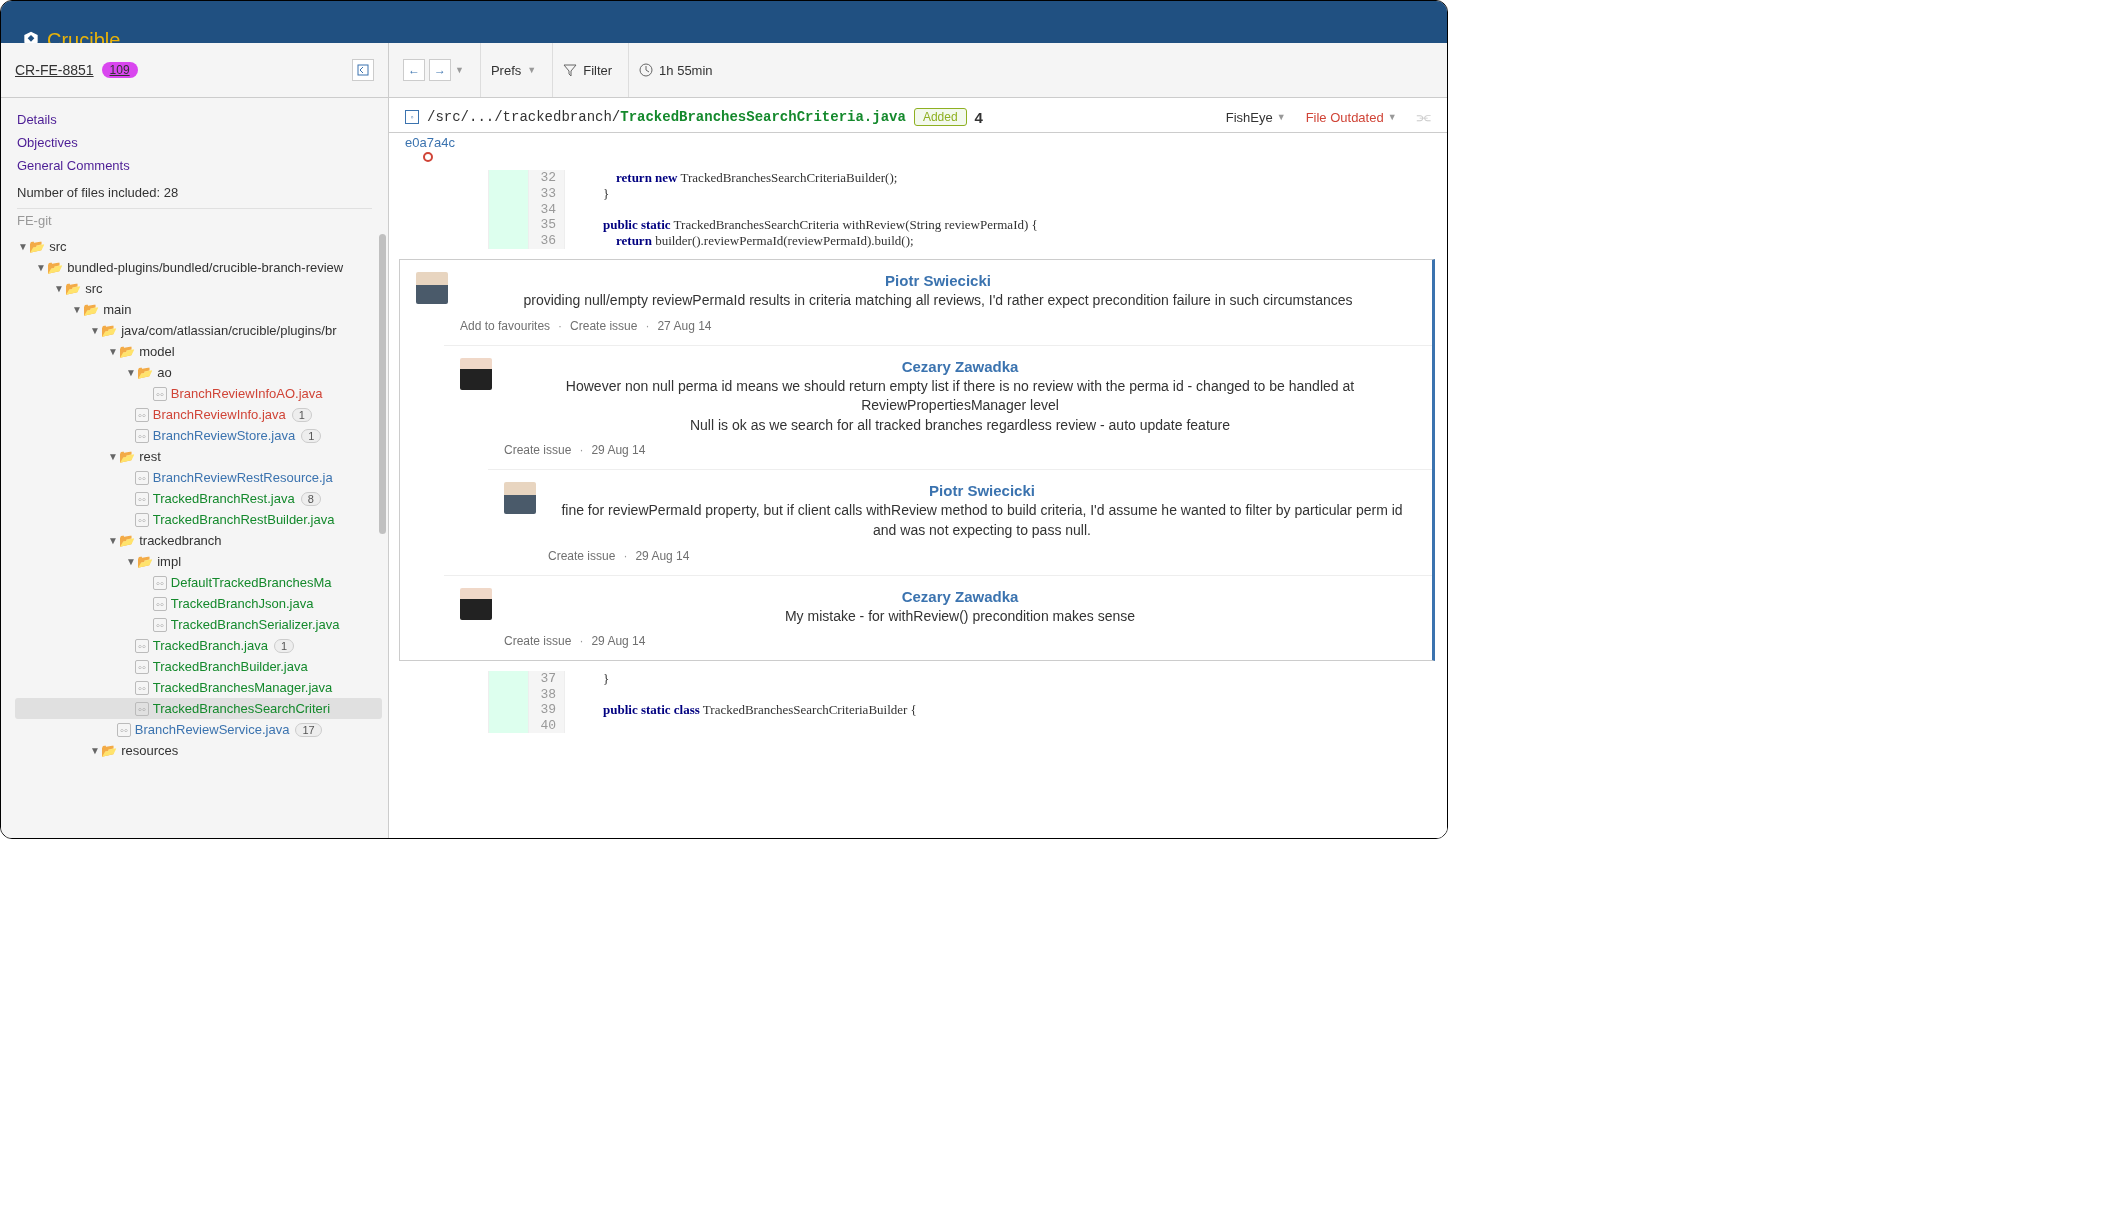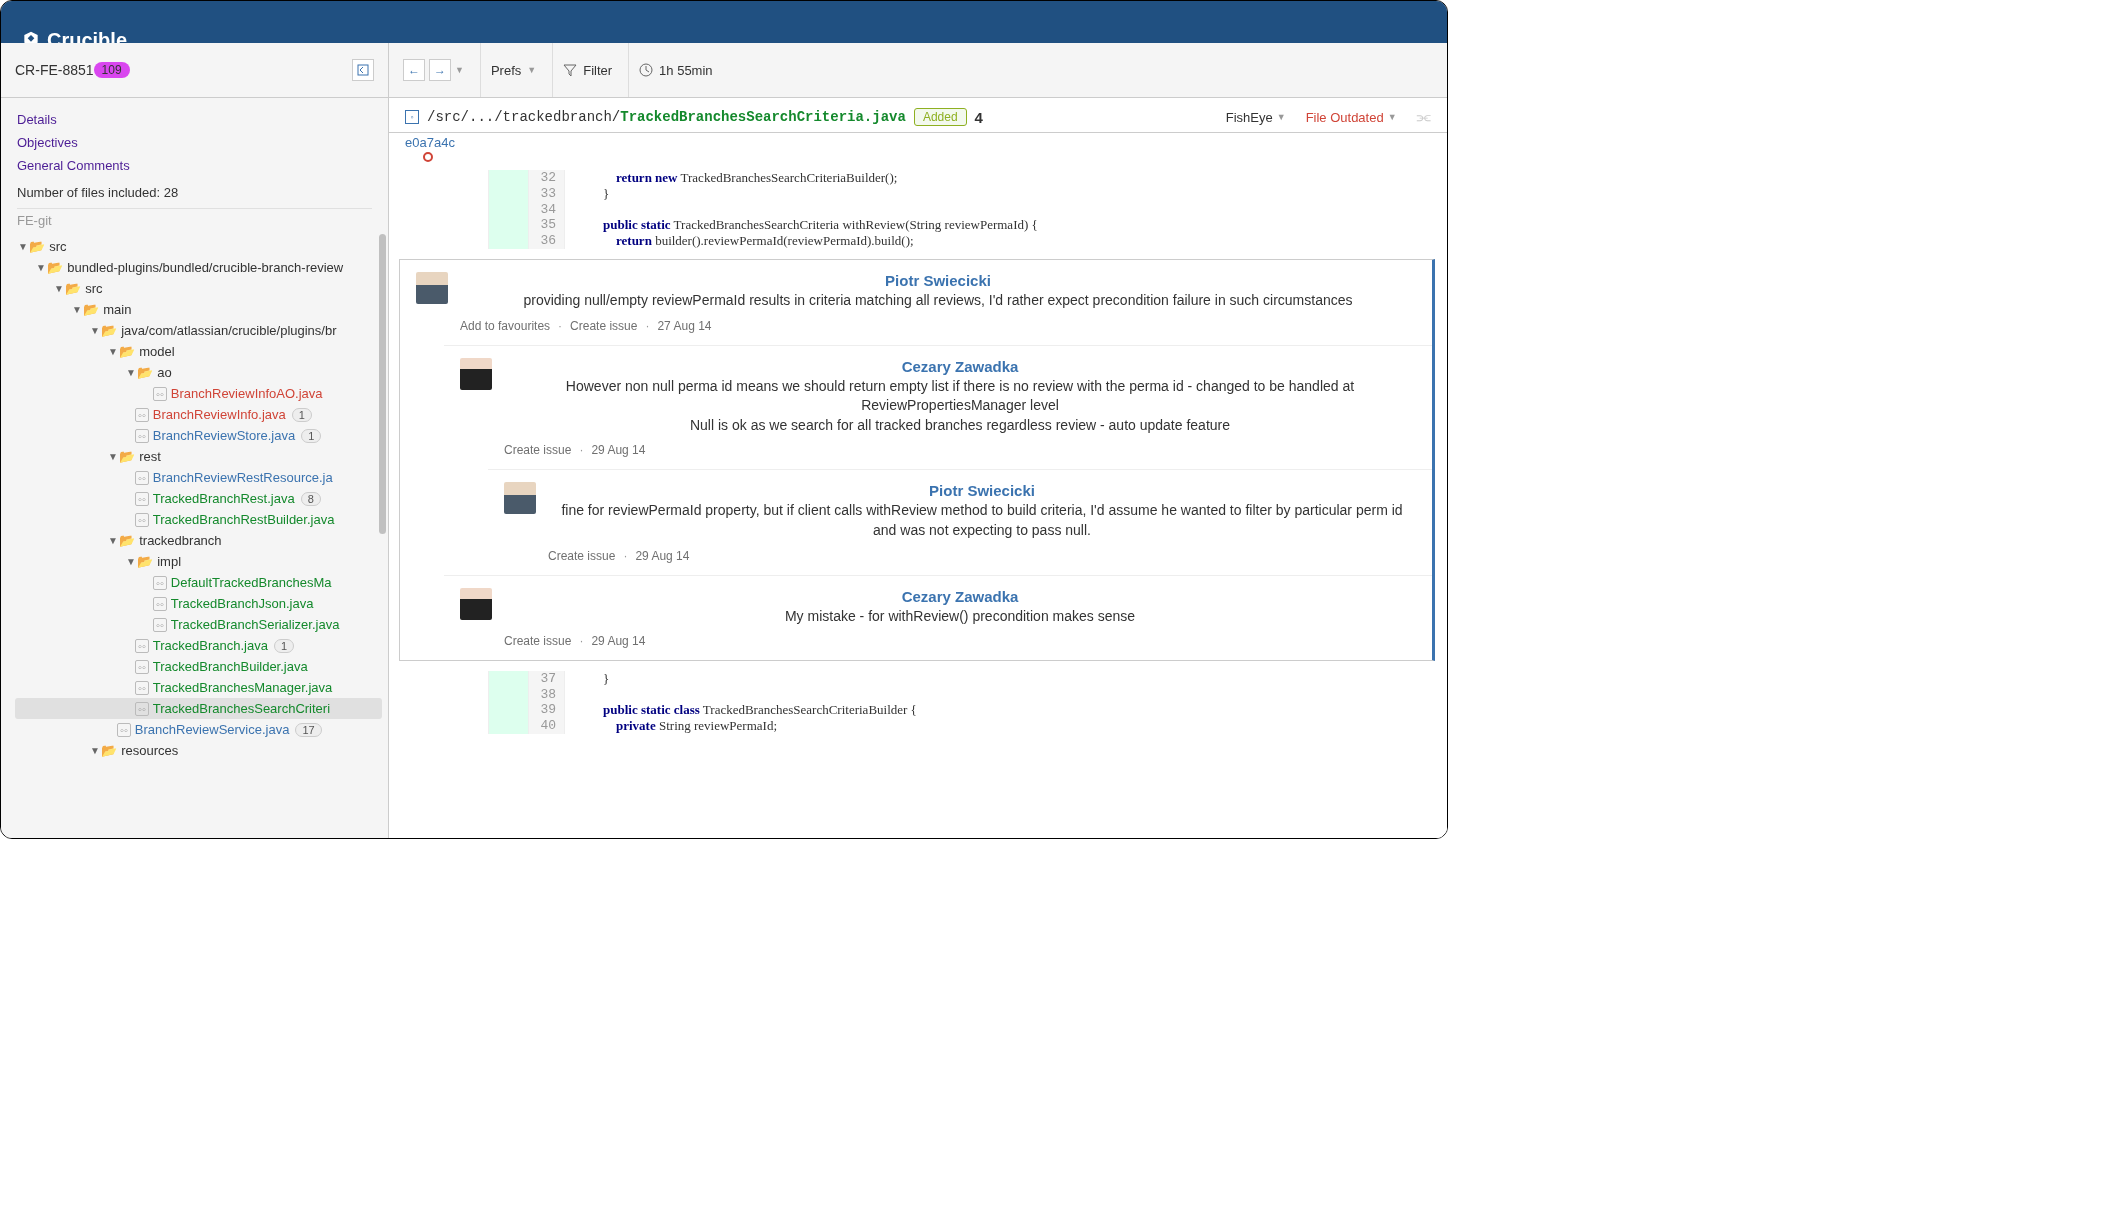--- a/index.html
+++ b/index.html
@@ -1,24 +1,24 @@
 <!DOCTYPE html>
 <html><head>
 <meta charset="utf-8">
 <style>
 * { box-sizing: border-box; margin: 0; padding: 0; }
 body { font-family: -apple-system, BlinkMacSystemFont, "Segoe UI", Arial, sans-serif; font-size: 13px; color: #333; background: #fff; overflow: hidden; }
 .app { width: 1448px; height: 839px; display: flex; flex-direction: column; border: 1px solid #000; border-radius: 12px; overflow: hidden; }
 .topbar { background: #205081; height: 42px; display: flex; align-items: center; padding: 0 20px; }
-.logo { color: #ffffff; font-weight: bold; font-size: 20px; display: flex; align-items: center; gap: 6px; margin-top: 36px; }
+.logo { color: #eab308; font-weight: normal; font-size: 20px; display: flex; align-items: center; gap: 6px; margin-top: 36px; }
 .logo-icon { width: 20px; height: 20px; }
 .body { flex: 1; display: flex; overflow: hidden; }
 .sidebar { width: 388px; background: #f5f5f5; border-right: 1px solid #ccc; display: flex; flex-direction: column; overflow: hidden; }
 .sidebar-header { height: 55px; display: flex; align-items: center; padding: 0 14px; border-bottom: 1px solid #ccc; justify-content: space-between; }
-.review-id { color: #333; font-size: 14px; display: flex; align-items: flex-end; gap: 0; }
+.review-id { color: #333; font-size: 14px; display: flex; align-items: flex-end; gap: 8px; text-decoration: underline; }
 .badge-count { background: #d946ef; color: #333; border-radius: 10px; padding: 1px 8px; font-size: 12px; }
 .collapse-btn { width: 22px; height: 22px; border: 1px solid #ccc; background: #fff; display: flex; align-items: center; justify-content: center; cursor: pointer; }
 .sidebar-nav { padding: 10px 16px 4px; }
 .sidebar-nav a { display: block; color: #4c1d95; text-decoration: none; padding: 4px 0; font-size: 13px; }
 .sidebar-info { padding: 4px 16px 8px; color: #333; font-size: 13px; }
 .repo-label { color: #999; padding: 4px 16px 6px; border-top: 1px solid #e0e0e0; margin: 0 16px; padding-left:0; padding-right:0; }
 .tree { padding: 2px 6px 10px 14px; overflow-y: auto; flex: 1; position: relative; }
 .tree-scrollbar { position: absolute; right: 2px; top: 0; width: 7px; height: 300px; background: #c0c0c0; border-radius: 4px; }
 .tree-row { display: flex; align-items: center; padding: 3px 2px; white-space: nowrap; cursor: pointer; }
 .tree-row.selected { background: #e0e0e0; border-radius: 3px; }
@@ -414,18 +414,17 @@
         <div class="code-line">
             <div class="gutter-a"></div>
             <div class="gutter-b"></div>
             <div class="lineno">39</div>
             <div class="code-content">        <span class="kw">public static class</span> TrackedBranchesSearchCriteriaBuilder {</div>
           </div>
         <div class="code-line">
             <div class="gutter-a"></div>
             <div class="gutter-b"></div>
             <div class="lineno">40</div>
-            <div class="code-content">            <span class="kw">private</span> String reviewPermaId;</div>
           </div>
       </div>
     </div>
   </div>
 </div>
 
 </body></html>

